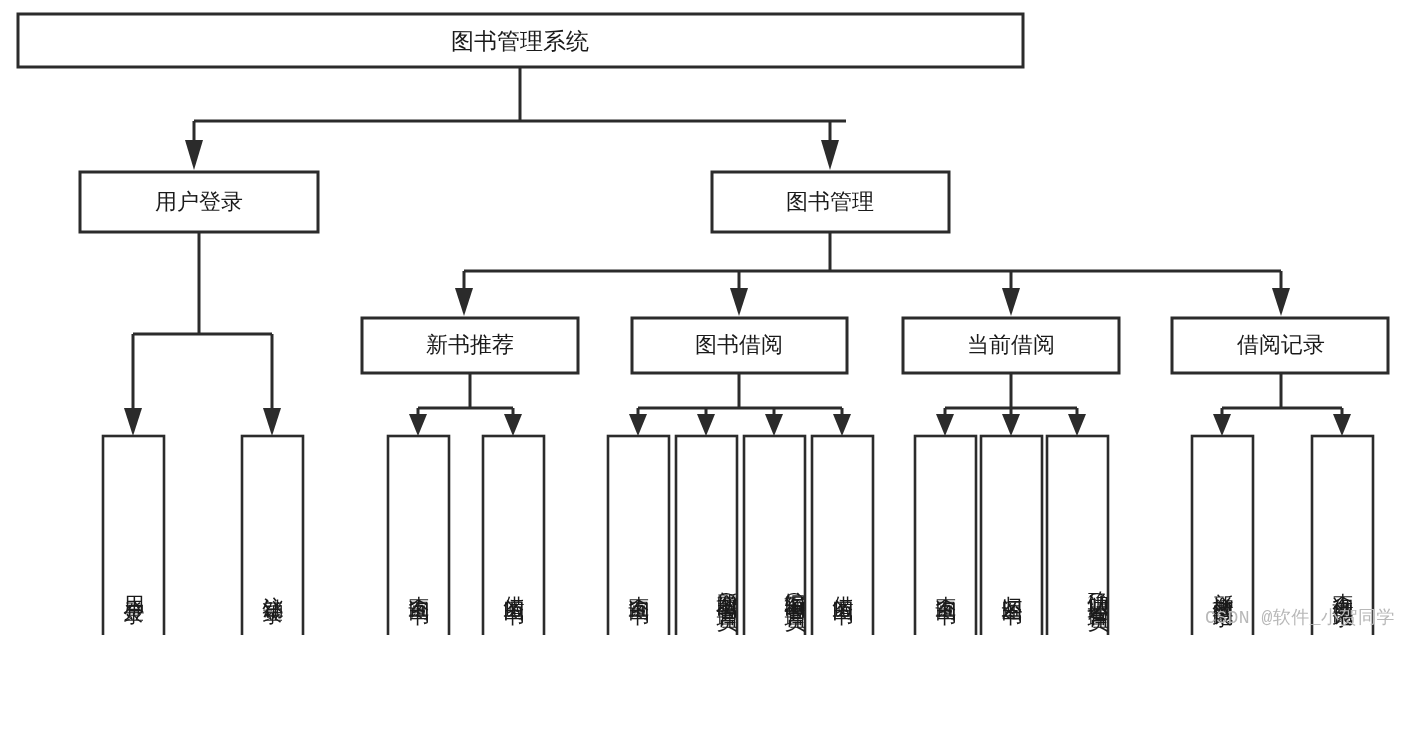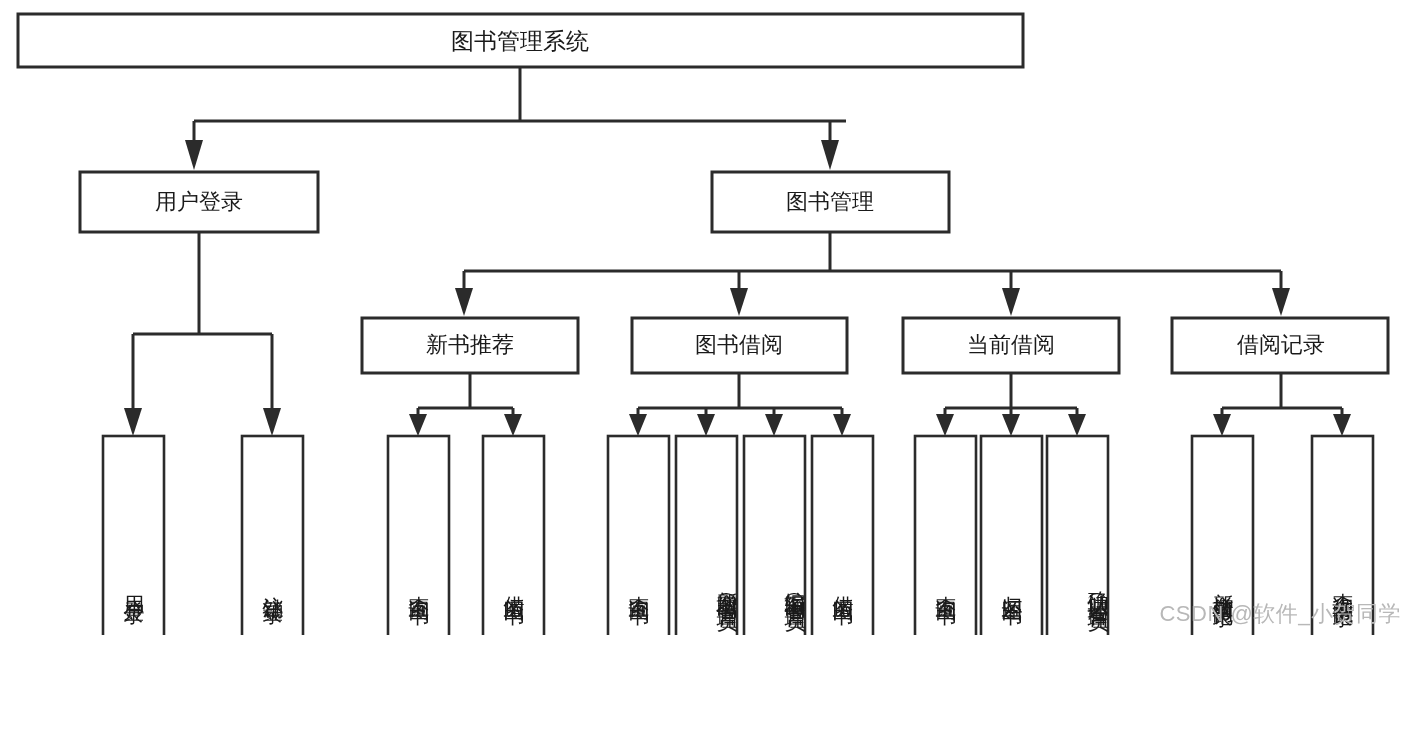--- a/index.html
+++ b/index.html
@@ -71,27 +71,27 @@
     color: #1a1a1a;
     line-height: 1;
     pointer-events: none;
     font-family: "DejaVu Sans", "Liberation Sans", sans-serif;
   }
   .vlabel-top {
     align-items: flex-start;
   }
   .watermark {
     position: absolute;
-    right: 4px;
+    right: 10px;
     bottom: 6px;
-    font-size: 22px;
+    font-size: 18px;
     color: #b8b8b8;
     letter-spacing: 0.5px;
     white-space: nowrap;
-    font-family: Liberation Sans, sans-serif;
+    font-family: Liberation Mono, monospace;
   }
 </style>
 </head>
 <body>
 
 <div id="diagram-root">
 
   <svg class="flow" viewBox="0 0 1405 747" xmlns="http://www.w3.org/2000/svg">
 
     <g>

